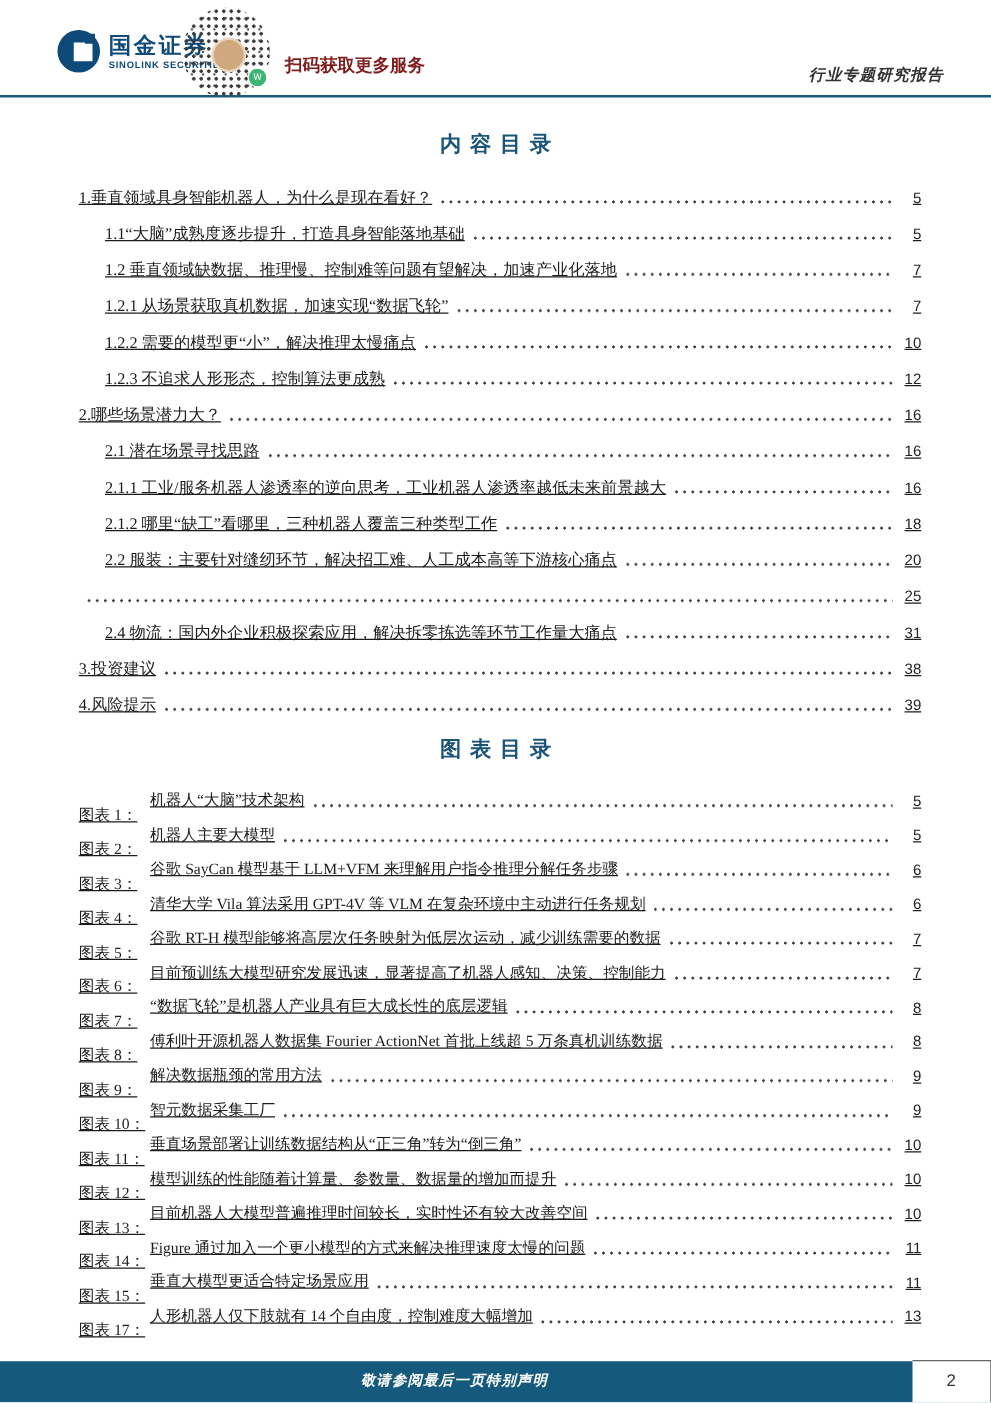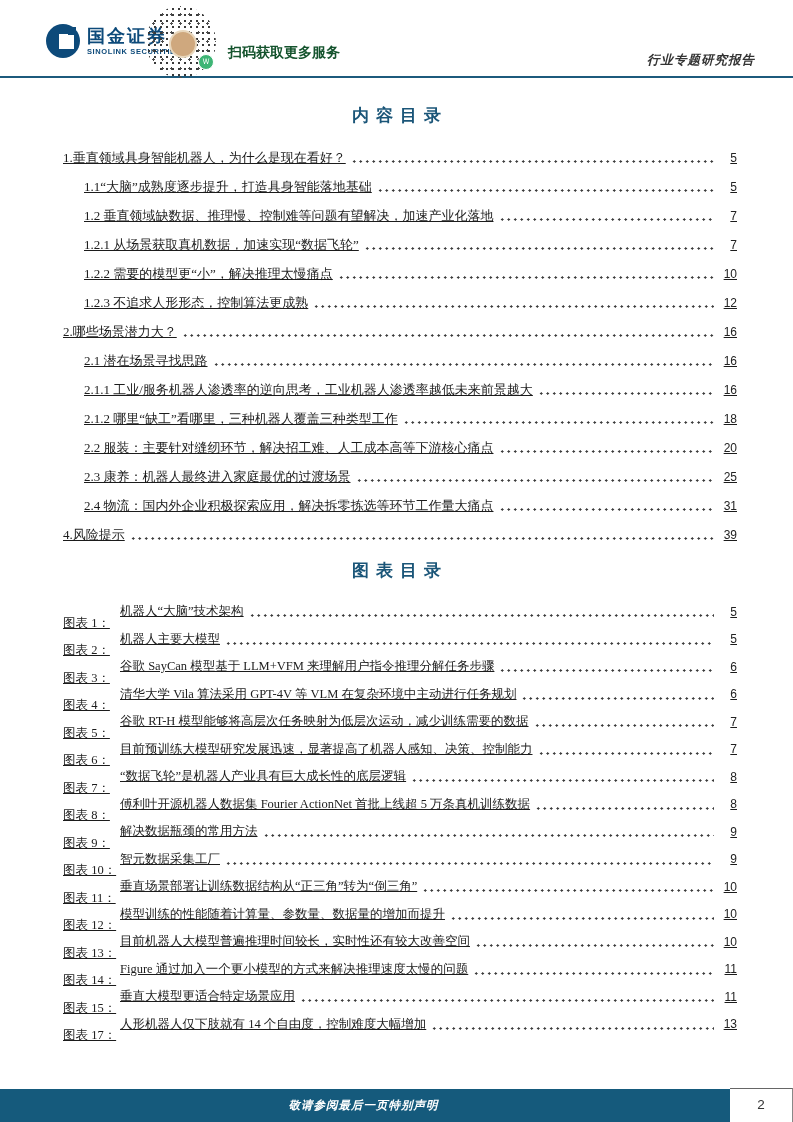--- a/index.html
+++ b/index.html
@@ -22,21 +22,21 @@
   .qr{position:absolute;left:146px;top:6px;width:70px;height:72px;}
   .qr-dots{position:absolute;inset:0;border-radius:50%;
     background-image:radial-gradient(circle,#3a3a3a 1.4px,transparent 1.5px),
                      radial-gradient(circle,#4a4a4a 1.1px,transparent 1.2px);
     background-size:6px 6px,9px 9px;background-position:0 0,3px 4px;}
   .qr-center{position:absolute;left:23px;top:24px;width:24px;height:24px;border-radius:50%;
     background:#cfa87e;border:2px solid #e8d7bd;}
   .qr-badge{position:absolute;right:2px;bottom:8px;width:14px;height:14px;border-radius:50%;
     background:#3eb575;border:1px solid #fff;color:#fff;font-size:8px;line-height:14px;
     text-align:center;font-family:"Liberation Sans",sans-serif;}
-  .scan-text{position:absolute;left:228px;top:44px;font-size:14px;font-weight:bold;color:#14532d;}
+  .scan-text{position:absolute;left:228px;top:44px;font-size:14px;font-weight:bold;color:#7f1d1d;}
   .report-type{position:absolute;right:38px;top:52px;font-size:12.5px;font-style:italic;
     font-weight:bold;color:#333;letter-spacing:1px;}
 
   
   .content{position:absolute;left:63px;right:56px;top:88px;}
   .sec-title{text-align:center;font-size:17px;font-weight:bold;color:#1a5578;
     letter-spacing:7px;margin:0;padding:0;}
   .toc-title{margin-top:16px;margin-bottom:16px;}
   .fig-title{margin-top:10px;margin-bottom:16px;}
   .list{display:block;}
@@ -141,28 +141,32 @@
           <span class="label">2.1.2 哪里“缺工”看哪里，三种机器人覆盖三种类型工作</span>
           <span class="leader"></span>
           <span class="pageno">18</span>
         </div>
         <div class="row level-2">
           <span class="label">2.2 服装：主要针对缝纫环节，解决招工难、人工成本高等下游核心痛点</span>
           <span class="leader"></span>
           <span class="pageno">20</span>
         </div>
         <div class="row level-2">
-          <span class="label">2.3 康养：机器人最终进入家庭最优的过渡场景</span>
           <span class="leader"></span>
           <span class="pageno">25</span>
         </div>
         <div class="row level-2">
           <span class="label">2.4 物流：国内外企业积极探索应用，解决拆零拣选等环节工作量大痛点</span>
           <span class="leader"></span>
           <span class="pageno">31</span>
+        </div>
+        <div class="row level-1">
+          <span class="label">3.投资建议</span>
+          <span class="leader"></span>
+          <span class="pageno">38</span>
         </div>
         <div class="row level-1">
           <span class="label">4.风险提示</span>
           <span class="leader"></span>
           <span class="pageno">39</span>
         </div>
       </div>
 
     <h1 class="sec-title fig-title">图表目录</h1>
 

